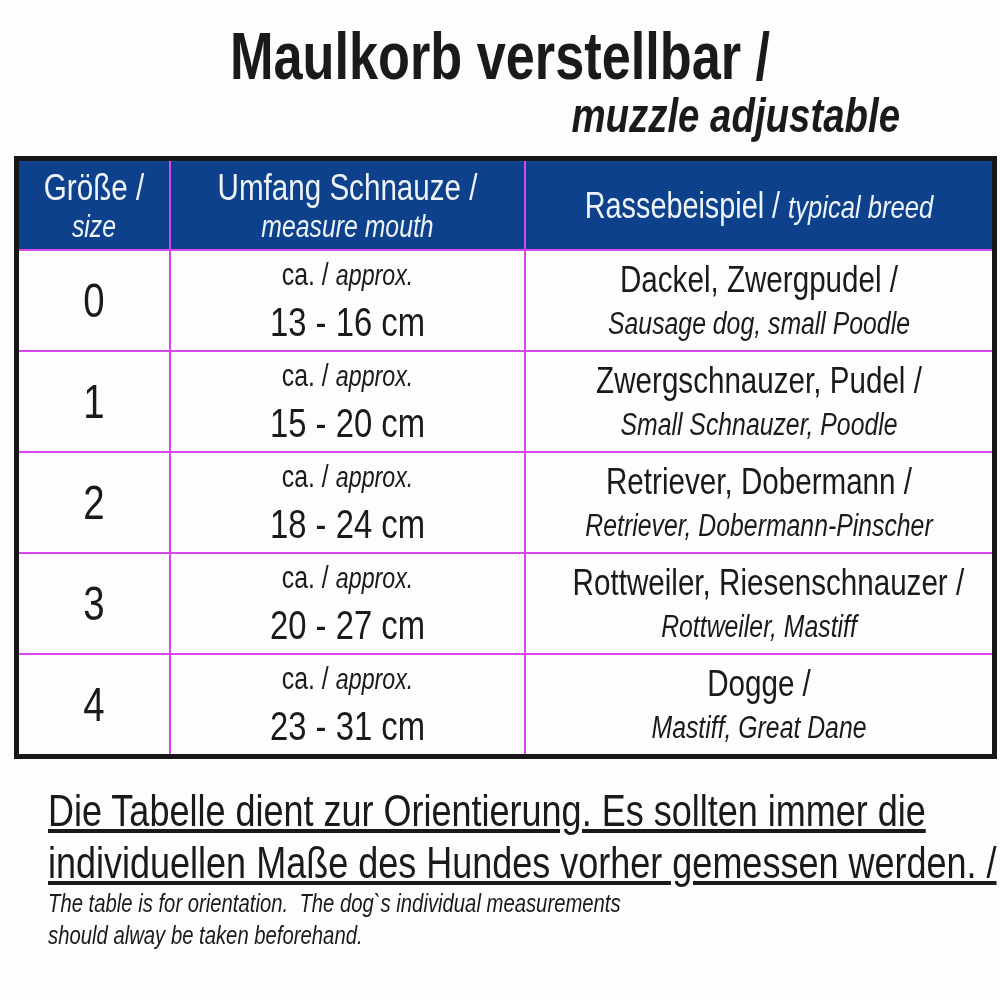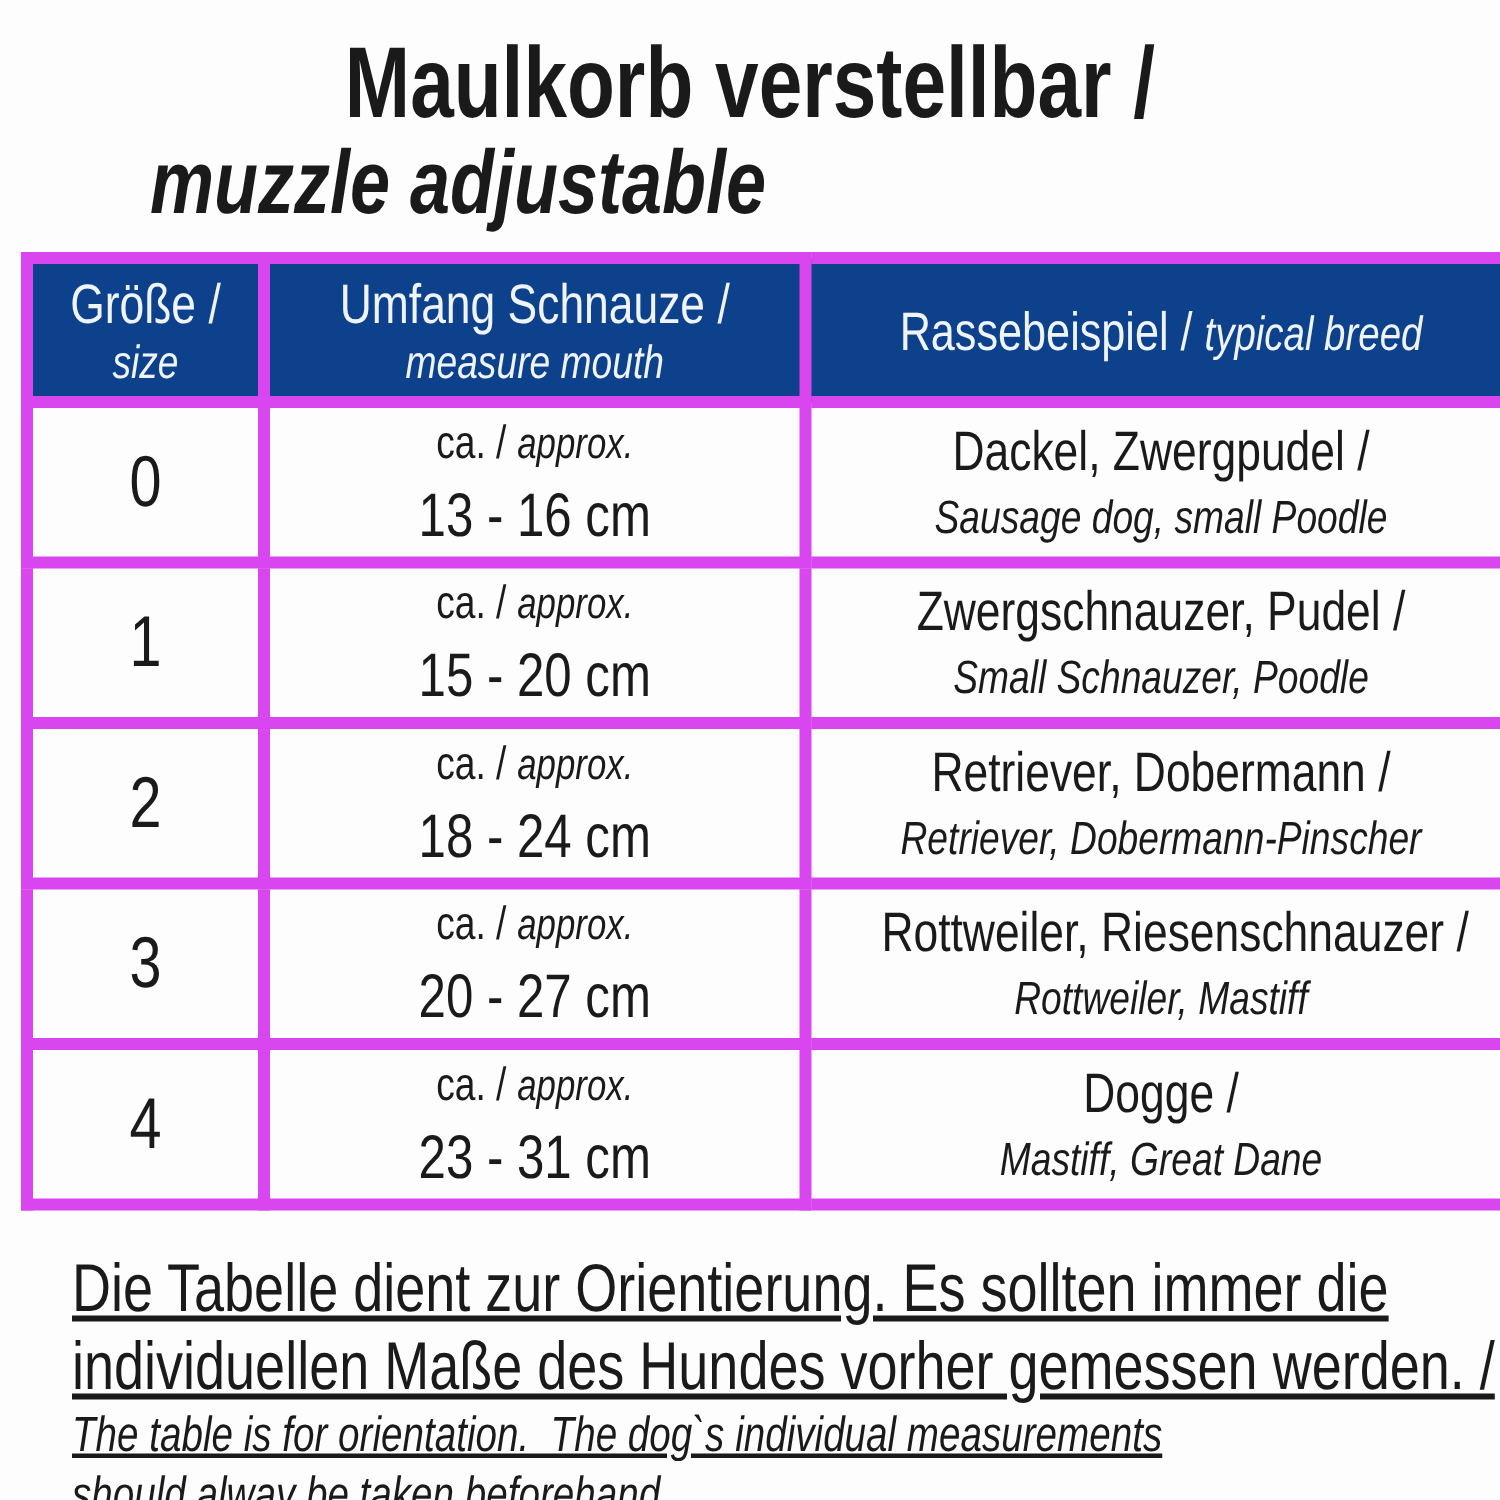--- a/index.html
+++ b/index.html
@@ -12,32 +12,32 @@
   }
   .page{position:relative;width:1000px;height:1000px;}
 
   
   .cx{display:block;transform:scaleX(0.80);transform-origin:50% 50%;white-space:pre;}
   .lx{display:block;transform:scaleX(0.80);transform-origin:0 50%;white-space:pre;}
 
   
   .title-de{margin:22px 0 0 0;text-align:center;font-size:67px;font-weight:bold;line-height:1.02;}
   .title-de .cx{transform:scaleX(0.78);}
-  .title-en{margin:2px 0 0 0;text-align:left;font-size:60px;font-weight:bold;font-style:italic;line-height:1.0;}
+  .title-en{margin:2px 0 0 0;text-align:right;font-size:48px;font-weight:bold;font-style:italic;line-height:1.0;}
 
   
   table.size-table{
     border-collapse:collapse;
     table-layout:fixed;
     margin:16px 0 0 14px;
     width:969px;
     border:5px solid #171717;
   }
   .size-table th,.size-table td{
-    border:8px solid #d946ef;
+    border:2px solid #d946ef;
     text-align:center;
     vertical-align:middle;
     padding:0;
   }
   .size-table th{
     background:#0e418c;
     color:#eef4fa;
     font-weight:normal;
     height:88px;
   }
@@ -54,21 +54,21 @@
   .size-num{font-size:48px;line-height:1;}
   .approx-line{font-size:31px;line-height:1.1;margin-bottom:9px;}
   .approx-en{font-style:italic;font-size:29px;margin-left:9px;}
   .range{font-size:41px;line-height:1.05;}
   .breed-de{font-size:37px;line-height:1.2;}
   .breed-en{font-size:31px;font-style:italic;line-height:1.25;margin-top:2px;}
 
   
   .footnote{margin:26px 0 0 48px;}
   .fn-de{font-size:45px;line-height:1.14;text-decoration:underline;}
-  .fn-en{font-size:33px;font-style:italic;line-height:1.22;text-decoration:underline;}
+  .fn-en{font-size:26px;font-style:italic;line-height:1.22;}
   .fn-en .lx{transform:scaleX(0.78);}
 </style>
 </head>
 <body>
 
 <div class="page">
 
   <h1 class="title-de">
     <span class="cx">Maulkorb verstellbar /</span>
   </h1>

